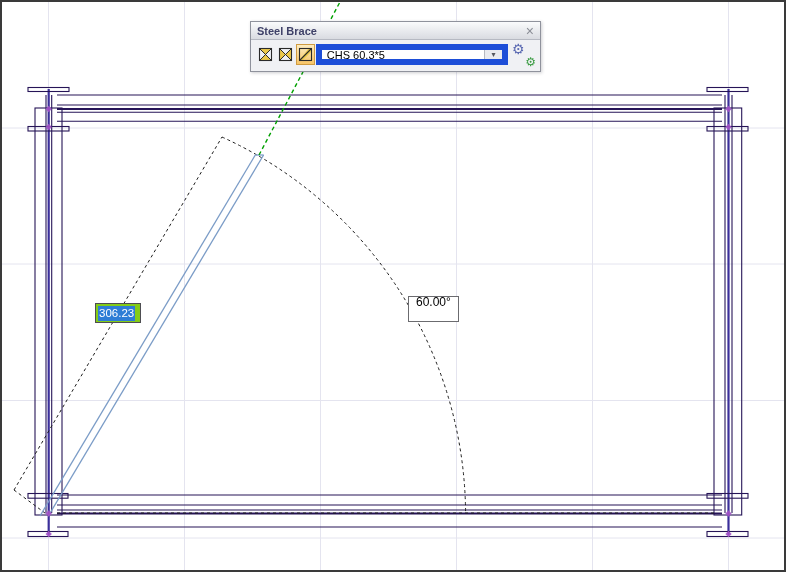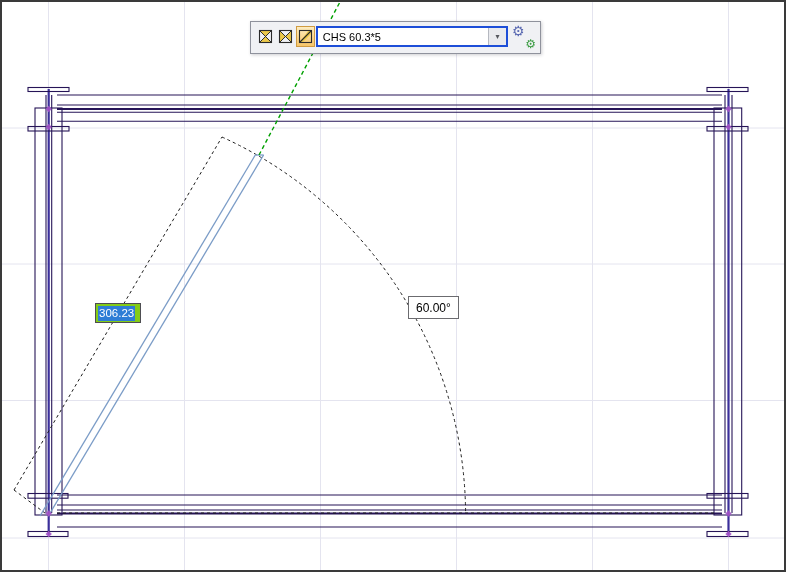--- a/index.html
+++ b/index.html
@@ -19,21 +19,21 @@
     display:flex;align-items:center;padding-left:2px;
   }
   .dim-input .sel{
     background:#2e7dd6;color:#ffffff;font-size:11.5px;line-height:15px;padding:0 1px;
     white-space:nowrap;
   }
   
   .angle-label{
     position:absolute;left:408px;top:296px;height:23px;z-index:10;
     background:#ffffff;border:1px solid #6b6b6f;box-sizing:border-box;
-    display:flex;align-items:flex-start;padding:4px 7px;font-size:12px;color:#000;
+    display:flex;align-items:flex-end;padding:12px 7px;font-size:12px;color:#000;
   }
 
   
   .toolbar{
     position:absolute;left:250px;top:21px;width:289px;z-index:20;
     border:1px solid #8f929c;background:#f0f1f4;box-shadow:1px 1px 3px rgba(60,60,70,.25);
   }
   .titlebar{
     height:17px;display:flex;align-items:center;justify-content:space-between;
     padding:0 6px;background:linear-gradient(#fafbfc,#d9dbe1);
@@ -43,21 +43,21 @@
   .titlebar .close{color:#8a8d96;font-size:14px;line-height:14px;cursor:default;}
   .toolbar-body{display:flex;align-items:center;padding:4px 5px 6px 5px;}
   .tb-btn{
     width:19px;height:21px;display:flex;align-items:center;justify-content:center;
     background:transparent;border:1px solid transparent;padding:0;margin-right:1px;
   }
   .tb-btn.selected{
     background:linear-gradient(#fdecc0,#f7c568);border:1px solid #cf9b42;
   }
   .combo{
-    width:193px;height:21px;background:#fff;border:2px solid #1d4ed8;box-sizing:border-box;
+    width:193px;height:21px;background:#fff;border:6px solid #1d4ed8;box-sizing:border-box;
     display:flex;align-items:center;
   }
   .combo-text{flex:1;font-size:11px;padding-left:5px;color:#000;white-space:nowrap;}
   .combo-arrow{
     width:17px;align-self:stretch;background:#e9eaee;border-left:1px solid #b5b8c0;
     display:flex;align-items:center;justify-content:center;font-size:8px;color:#55575e;
   }
   .gears{position:relative;width:23px;height:21px;margin-left:4px;}
   .gear-blue{position:absolute;left:0;top:-3px;font-size:14px;color:#5b6ab2;}
   .gear-green{position:absolute;right:-1px;bottom:-4px;font-size:12px;color:#3c9c44;}
@@ -136,20 +136,24 @@
 
   <div class="dim-input">
     <span class="sel">306.23</span>
   </div>
 
   <div class="angle-label">
     <span>60.00°</span>
   </div>
 
   <div class="toolbar">
+    <div class="titlebar">
+      <span class="title">Steel Brace</span>
+      <span class="close"><span>×</span></span>
+    </div>
     <div class="toolbar-body">
 
       <button class="tb-btn">
         <svg width="15" height="15" viewBox="0 0 15 15">
           <polygon points="1.5,1.5 13.5,1.5 7.5,7.5" fill="#ecc94b" stroke="#2a2a2a" stroke-width="0.9"></polygon>
           <polygon points="1.5,13.5 13.5,13.5 7.5,7.5" fill="#ecc94b" stroke="#2a2a2a" stroke-width="0.9"></polygon>
           <rect x="1.5" y="1.5" width="12" height="12" fill="none" stroke="#2a2a2a" stroke-width="1.1"></rect>
           <path d="M1.5,1.5 L13.5,13.5 M13.5,1.5 L1.5,13.5" stroke="#2a2a2a" stroke-width="0.9" fill="none"></path>
         </svg>
       </button>

